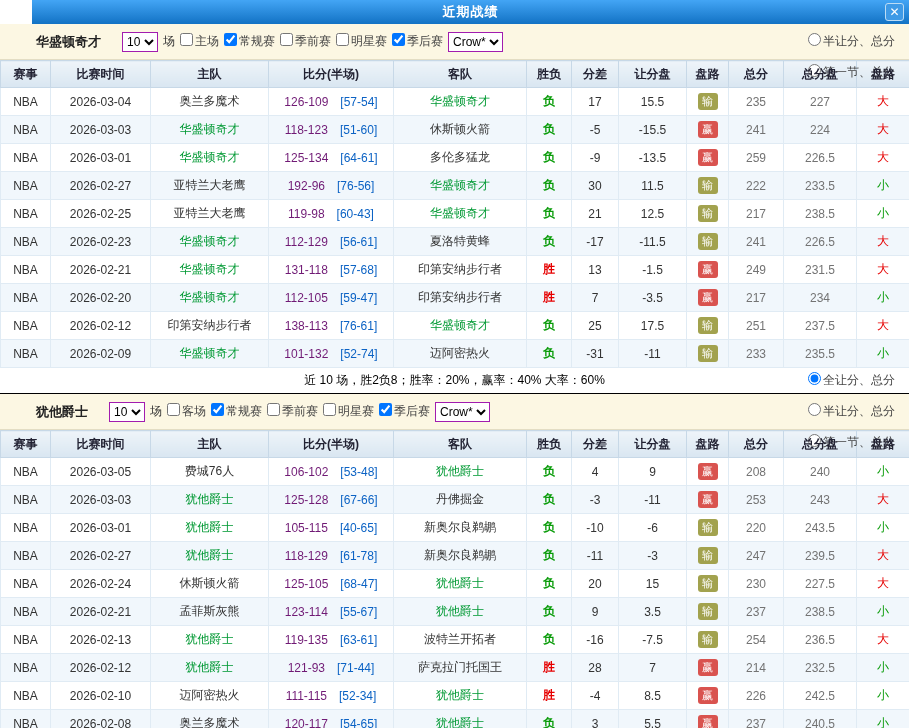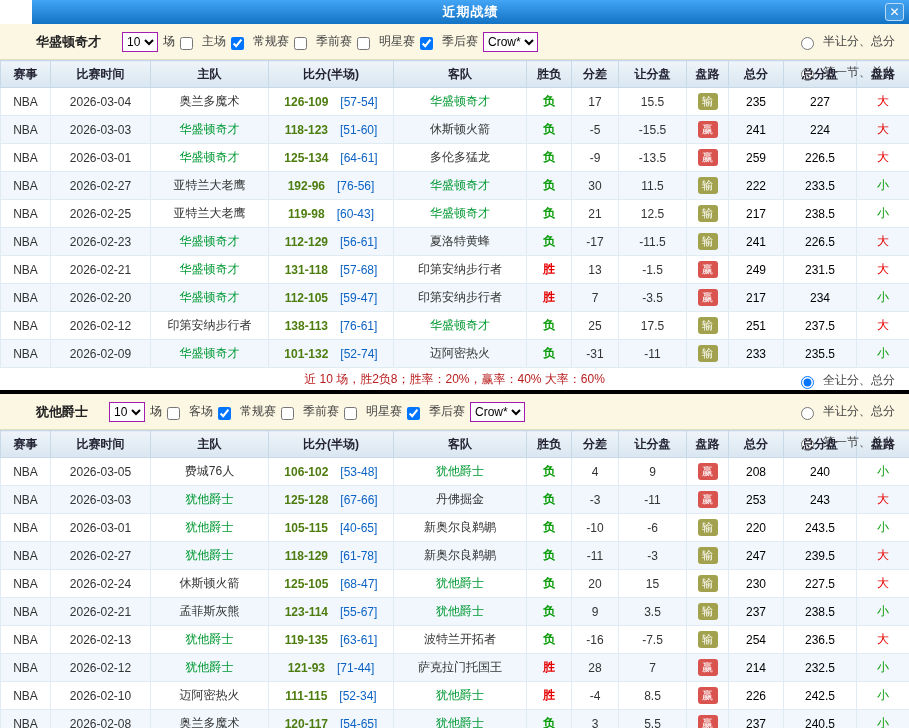--- a/index.html
+++ b/index.html
@@ -4,42 +4,42 @@
 <style>
 *{margin:0;padding:0;box-sizing:border-box;}
 html,body{width:909px;height:728px;overflow:hidden;background:#fff;
   font-family:"Liberation Sans","DejaVu Sans",sans-serif;font-size:12px;color:#333;}
 .titlebar{height:24px;background:linear-gradient(#43a5f5,#1272c4);display:flex;align-items:center;justify-content:center;position:relative;margin-left:32px;}
 .titlebar .title{color:#fff;font-weight:bold;font-size:13px;letter-spacing:1px;}
 .close-btn{position:absolute;right:5px;top:3px;width:19px;height:18px;background:#3f9ae6;border:1px solid #bcdcf5;border-radius:3px;color:#fff;font-size:12px;font-weight:bold;display:flex;align-items:center;justify-content:center;cursor:pointer;line-height:1;}
 .filterbar{height:36px;background:#fcf7e3;border-bottom:1px solid #e3ddc4;display:flex;align-items:center;padding:0 10px;gap:5px;}
 .team-name{font-weight:bold;font-size:13px;color:#222;margin:0 16px 0 26px;white-space:nowrap;}
 select{font-size:12px;height:20px;border:1px solid #a21caf;background:#fff;}
-label.cb,label.rb{display:inline-flex;align-items:flex-end;gap:9px;cursor:pointer;color:#444;white-space:nowrap;}
+label.cb,label.rb{display:inline-flex;align-items:flex-start;gap:2px;cursor:pointer;color:#444;white-space:nowrap;}
 input[type=checkbox],input[type=radio]{width:13px;height:13px;margin:0;}
 .radios{margin-left:auto;display:flex;gap:14px;padding-right:4px;color:#555;flex-direction:column;}
 table{border-collapse:collapse;table-layout:fixed;width:909px;}
 col.c-league{width:50px}col.c-date{width:100px}col.c-home{width:118px}col.c-score{width:125px}
 col.c-away{width:133px}col.c-wl{width:45px}col.c-diff{width:47px}col.c-hcap{width:68px}
 col.c-hres{width:42px}col.c-total{width:55px}col.c-line{width:73px}col.c-oures{width:53px}
 th{height:27px;background:linear-gradient(#eef4f9,#d9e6f1);border:1px solid #c7d8e7;font-size:12px;color:#223;font-weight:bold;}
 td{height:28px;border:1px solid #e0ebf4;text-align:center;font-size:12px;overflow:hidden;white-space:nowrap;}
 tr.alt td{background:#f1f7fc;}
 .team-hl{color:#009933;}
-.score-main{font-weight:bold;color:#4d7c0f;}
+.score-main{font-weight:normal;color:#701a75;}
 .score-half{color:#0b62c4;margin-left:12px;}
 .res-win{color:#e60000;font-weight:bold;}
 .res-lose{color:#089b08;font-weight:bold;}
 .badge{display:inline-block;min-width:20px;padding:2px 4px;border-radius:3px;color:#fff;font-size:11px;line-height:1.2;}
 .badge-win{background:#d9534f;}
 .badge-lose{background:#a2a24e;}
-.num-blue{color:#000000;}
+.num-blue{color:#737373;}
 .ou-big{color:#e60000;}
 .ou-small{color:#089b08;}
-.summary{height:26px;display:flex;align-items:center;justify-content:center;color:#b91c1c;border-bottom:4px solid #000000;background:#fff;}
+.summary{height:26px;display:flex;align-items:center;justify-content:center;color:#000000;border-bottom:1px solid #000000;background:#fff;}
 </style>
 </head>
 <body>
 
 <div class="titlebar">
   <span class="title">近期战绩</span>
   <span class="close-btn">✕</span>
 </div>
 
 <div id="sections">

